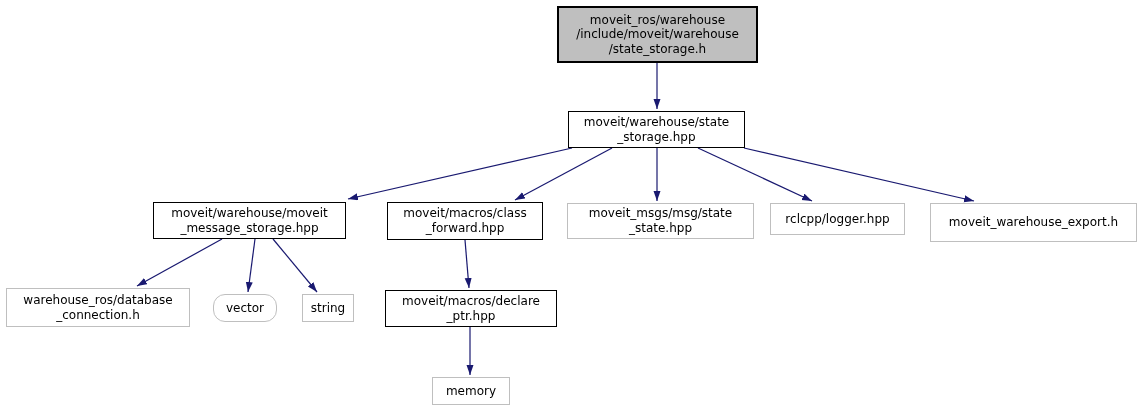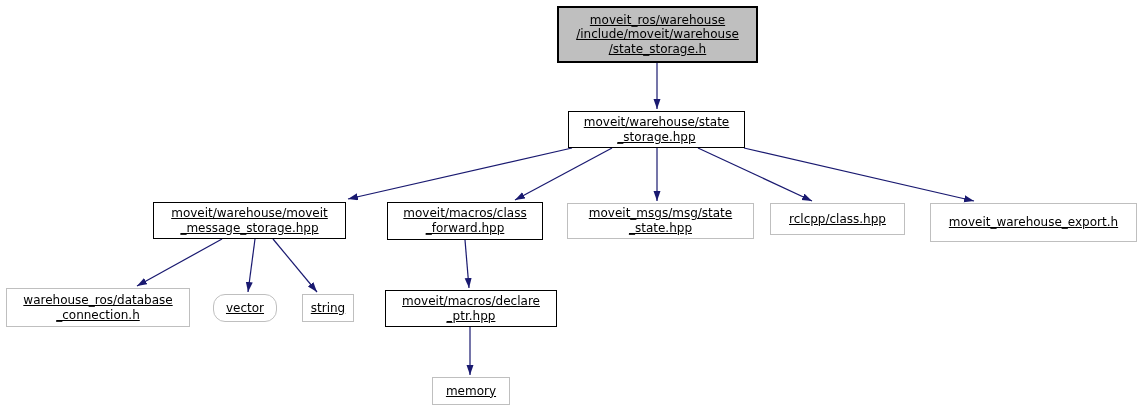--- a/index.html
+++ b/index.html
@@ -24,21 +24,20 @@
     align-items: center;
     justify-content: center;
     text-align: center;
     white-space: pre-line;
     font-size: 12px;
     line-height: 1.22;
     color: #000000;
     background: #ffffff;
     border: 1px solid #000000;
     padding: 1px 4px;
-    text-decoration: underline;
   }
   .node.root   { background: #bfbfbf; border: 2px solid #000000; }
   .node.extern { border: 1px solid #bfbfbf; }
   .node.linked { cursor: pointer; }
 
   
   #node-root          { left: 557px; top: 6px;   width: 201px; height: 57px; }
   #node-state-storage { left: 568px; top: 111px; width: 177px; height: 37px; }
   #node-msg-storage   { left: 153px; top: 202px; width: 193px; height: 37px; }
   #node-class-forward { left: 387px; top: 202px; width: 156px; height: 38px; }
@@ -81,21 +80,21 @@
 /include/moveit/warehouse
 /state_storage.h</div>
   <div class="node linked" id="node-state-storage">moveit/warehouse/state
 _storage.hpp</div>
   <div class="node linked" id="node-msg-storage">moveit/warehouse/moveit
 _message_storage.hpp</div>
   <div class="node linked" id="node-class-forward">moveit/macros/class
 _forward.hpp</div>
   <div class="node extern" id="node-robot-state">moveit_msgs/msg/state
 _state.hpp</div>
-  <div class="node extern" id="node-rclcpp-logger">rclcpp/class.hpp</div>
+  <div class="node extern" id="node-rclcpp-logger">rclcpp/logger.hpp</div>
   <div class="node extern" id="node-export">moveit_warehouse_export.h</div>
   <div class="node extern" id="node-database">warehouse_ros/database
 _connection.h</div>
   <div class="node extern" id="node-vector">vector</div>
   <div class="node extern" id="node-string">string</div>
   <div class="node linked" id="node-declare-ptr">moveit/macros/declare
 _ptr.hpp</div>
   <div class="node extern" id="node-memory">memory</div>
 
 </div>

